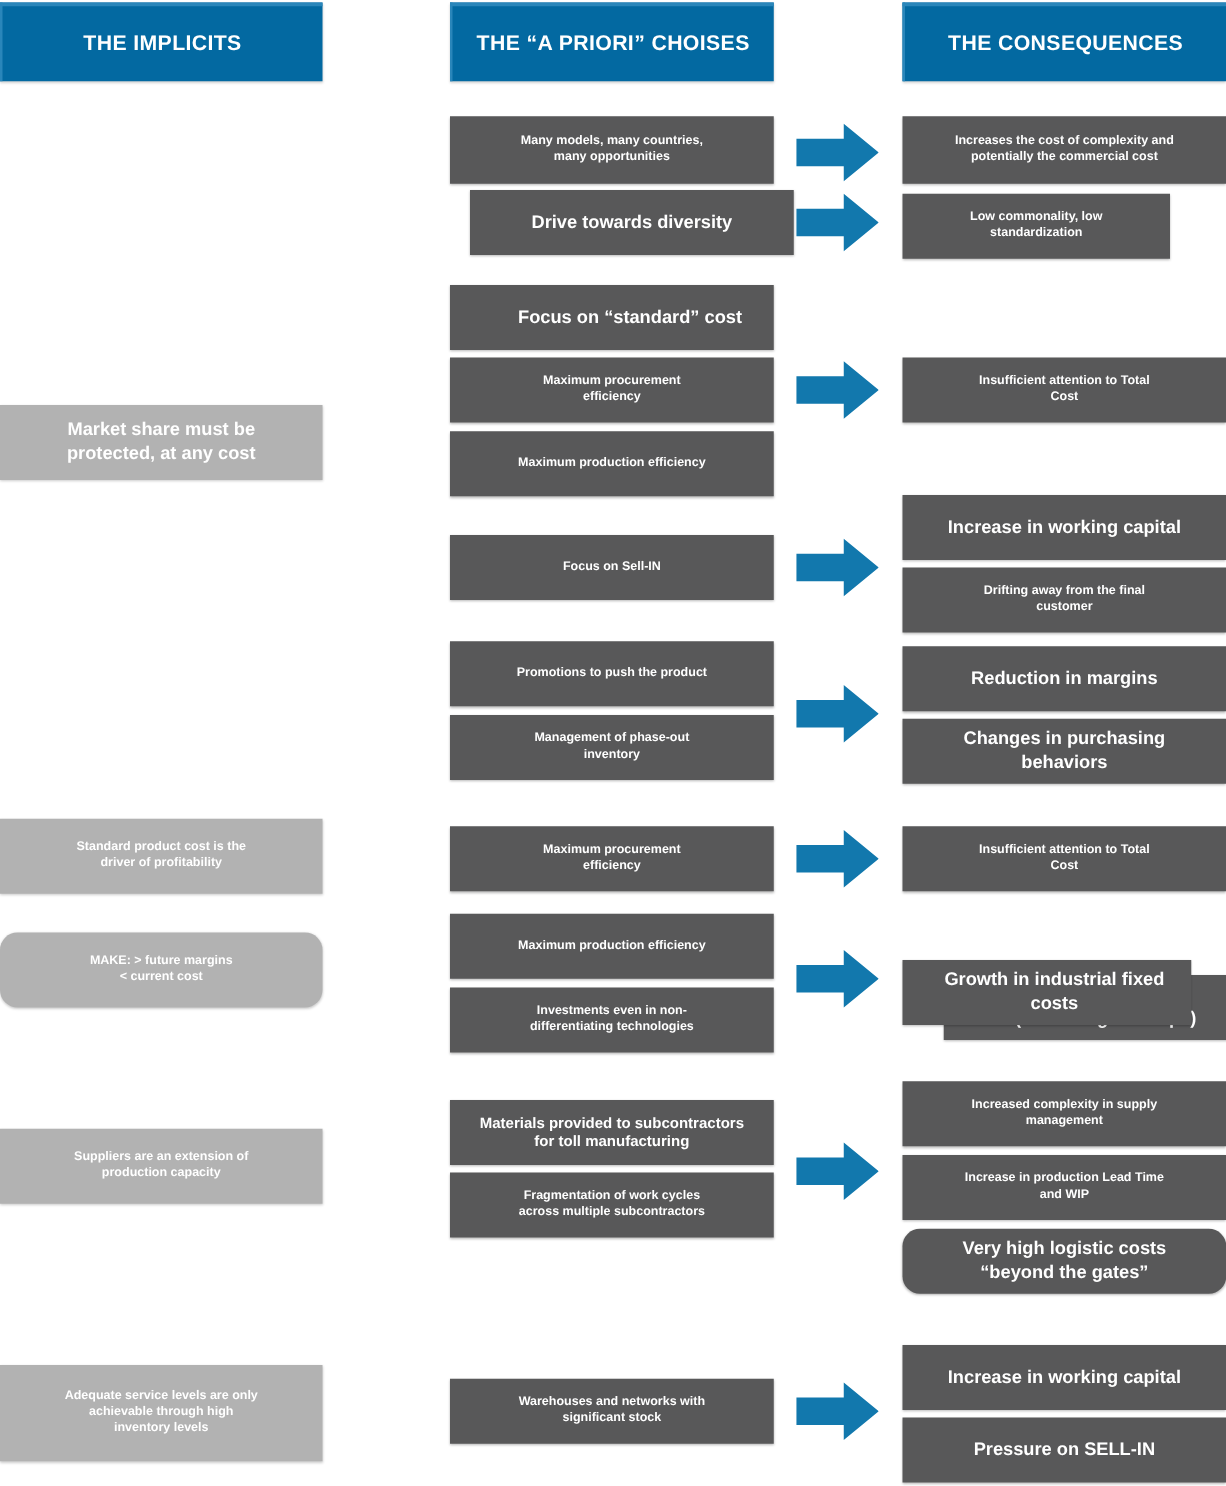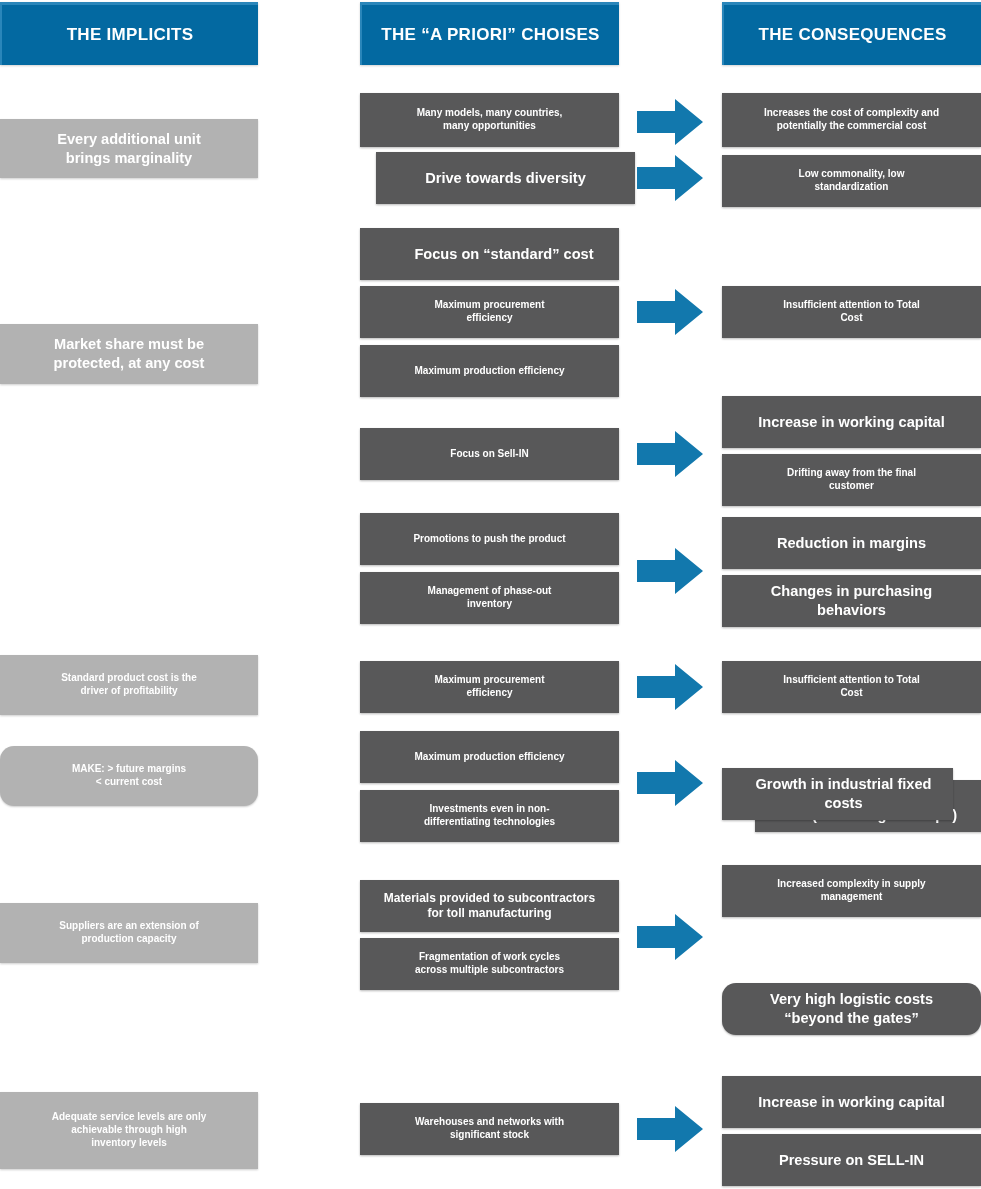--- a/index.html
+++ b/index.html
@@ -68,22 +68,20 @@
 </style>
 </head>
 <body>
 
 <div class="canvas">
 
   <div class="hdr" style="left:0px;  top:2px;  width:258px; height:63px;">THE IMPLICITS</div>
   <div class="hdr" style="left:360px; top:2px;  width:259px; height:63px;">THE “A PRIORI” CHOISES</div>
   <div class="hdr" style="left:722px; top:2px;  width:259px; height:63px;">THE CONSEQUENCES</div>
 
-  <div class="box light big" style="left:0px; top:119px; width:258px; height:59px;">Every additional unit
-brings marginality</div>
 
   <div class="box light big" style="left:0px; top:324px; width:258px; height:60px;">Market share must be
 protected, at any cost</div>
 
   <div class="box light" style="left:0px; top:655px; width:258px; height:60px;">Standard product cost is the
 driver of profitability</div>
 
   <div class="box light" style="left:0px; top:746px; width:258px; height:60px;border-radius:14px;">MAKE: &gt; future margins
           &lt; current cost</div>
 
@@ -126,21 +124,21 @@
 
   <div class="box dark" style="left:360px; top:938px; width:259px; height:52px;">Fragmentation of work cycles
 across multiple subcontractors</div>
 
   <div class="box dark" style="left:360px; top:1103px; width:259px; height:52px;">Warehouses and networks with
 significant stock</div>
 
   <div class="box dark" style="left:722px; top:93px; width:259px; height:54px;">Increases the cost of complexity and
 potentially the commercial cost</div>
 
-  <div class="box dark" style="left:722px; top:155px; width:259px; height:52px;">Low commonality, low
+  <div class="box dark" style="left:722px; top:155px; width:214px; height:52px;">Low commonality, low
 standardization</div>
 
   <div class="box dark" style="left:722px; top:286px; width:259px; height:52px;">Insufficient attention to Total
 Cost</div>
 
   <div class="box dark big" style="left:722px; top:396px; width:259px; height:52px;">Increase in working capital</div>
 
   <div class="box dark" style="left:722px; top:454px; width:259px; height:52px;">Drifting away from the final
 customer</div>
 
@@ -154,20 +152,22 @@
 
   <div class="box dark big" style="left:755px; top:740px; width:259px; height:52px;margin-top:40px;">Increased risk level
 (technological leaps)</div>
 
   <div class="box dark big" style="left:722px; top:768px; width:231px; height:52px;padding-left:20px;">Growth in industrial fixed
 costs</div>
 
   <div class="box dark" style="left:722px; top:865px; width:259px; height:52px;">Increased complexity in supply
 management</div>
 
+  <div class="box dark" style="left:722px; top:924px; width:259px; height:52px;">Increase in production Lead Time
+and WIP</div>
 
   <div class="box dark big" style="left:722px; top:983px; width:259px; height:52px;border-radius:14px;">Very high logistic costs
 “beyond the gates”</div>
 
   <div class="box dark big" style="left:722px; top:1076px; width:259px; height:52px;">Increase in working capital</div>
 
   <div class="box dark big" style="left:722px; top:1134px; width:259px; height:52px;">Pressure on SELL-IN</div>
 
   <div class="arrow" style="left:637px; top:96px;">
     <svg viewBox="0 0 66 52" preserveAspectRatio="none">

